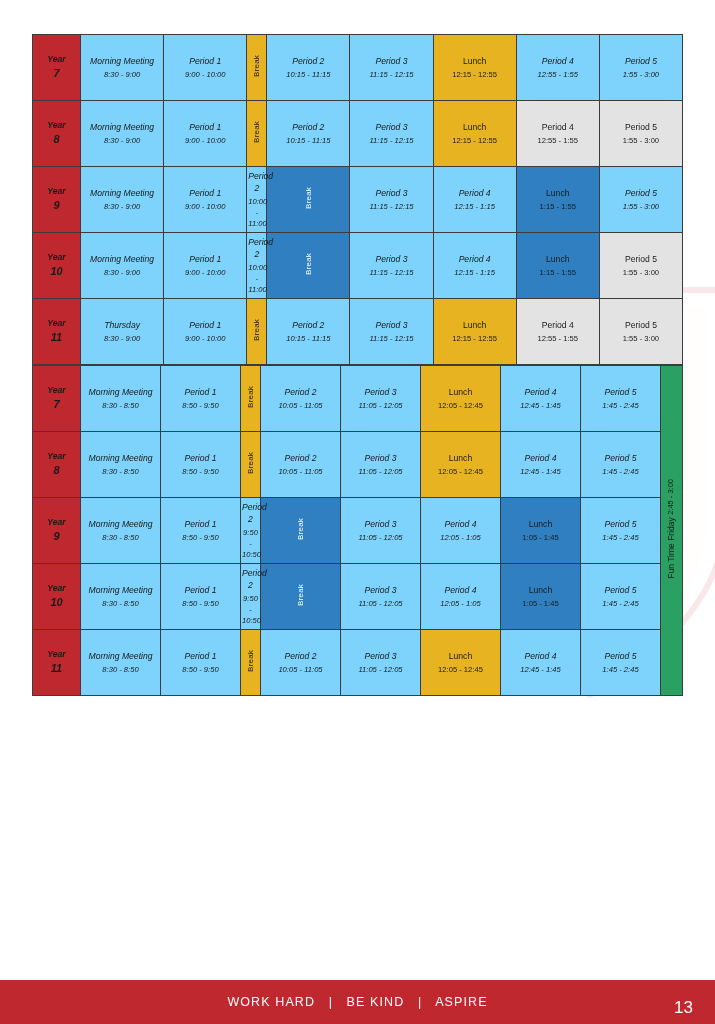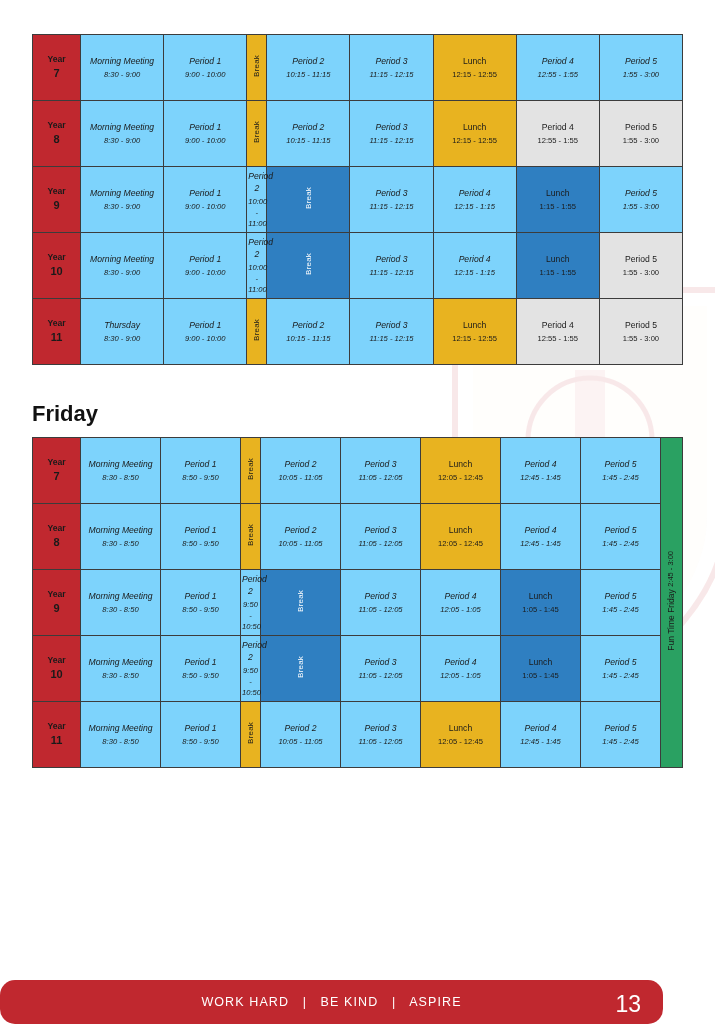--- a/index.html
+++ b/index.html
@@ -69,20 +69,21 @@
   table.tt td .tm  { display: block; font-size: 7.6px; margin-top: 2px; }
 
   
   td.year {
     background: #c0282f;
     color: #ffffff;
     font-weight: bold;
     font-size: 11px;
     width: 48px;
     border-right: 1px dashed #ffffff;
+    font-style: italic;
   }
   td.year .lbl { font-size: 11px; font-weight: bold; }
   td.year .num { display: block; font-size: 11px; font-weight: bold; }
 
   td.white { background: #7dd3fc; font-style: italic; }
   td.grey  { background: #e3e3e3; }
   td.yellow{ background: #e8b320; }
   td.blue  { background: #2f7fc1; color: #ffffff; }
 
   
@@ -112,38 +113,37 @@
     transform: rotate(180deg);
     display: inline-block;
     font-size: 8.5px;
     white-space: nowrap;
   }
   td.ftf .stack .t2 { font-size: 7.5px; }
 
   .footer {
     position: absolute;
     left: 0; bottom: 0;
-    width: 663px;
+    width: 715px;
     height: 44px;
     background: #c0282f;
     color: #ffffff;
     display: flex;
     align-items: center;
     justify-content: center;
-    border-radius: 15px;
   }
   .footer .tagline {
     font-size: 12.5px;
     letter-spacing: 1.1px;
   }
   .footer .pageno {
     position: absolute;
     right: 22px;
     bottom: 6px;
-    font-size: 23px;
+    font-size: 17px;
     font-weight: 300;
   }
   .sep { padding: 0 9px; }
 </style>
 </head>
 <body>
 
 <svg class="crest" viewBox="0 0 330 440" xmlns="http://www.w3.org/2000/svg">
   <path d="M30 20 H300 V250 C300 340 200 410 165 425 C130 410 30 340 30 250 Z" fill="none" stroke="#c0282f" stroke-width="6"></path>
   <path d="M48 36 H282 V248 C282 330 195 394 165 408 C135 394 48 330 48 248 Z" fill="#f3e3c8" opacity="0.55"></path>
@@ -344,21 +344,20 @@
           <span class="tm">12:55 - 1:55</span>
         </td>
         <td class="grey">
           <span class="lbl">Period 5</span>
           <span class="tm">1:55 - 3:00</span>
         </td>
       </tr>
     </tbody>
   </table>
 
-  <h2 class="section-title friday">Friday</h2>
 
   <table class="tt">
     <tbody>
 
       <tr>
         <td class="year">
           <span class="lbl">Year</span>
           <span class="num">7</span>
         </td>
         <td class="white">

